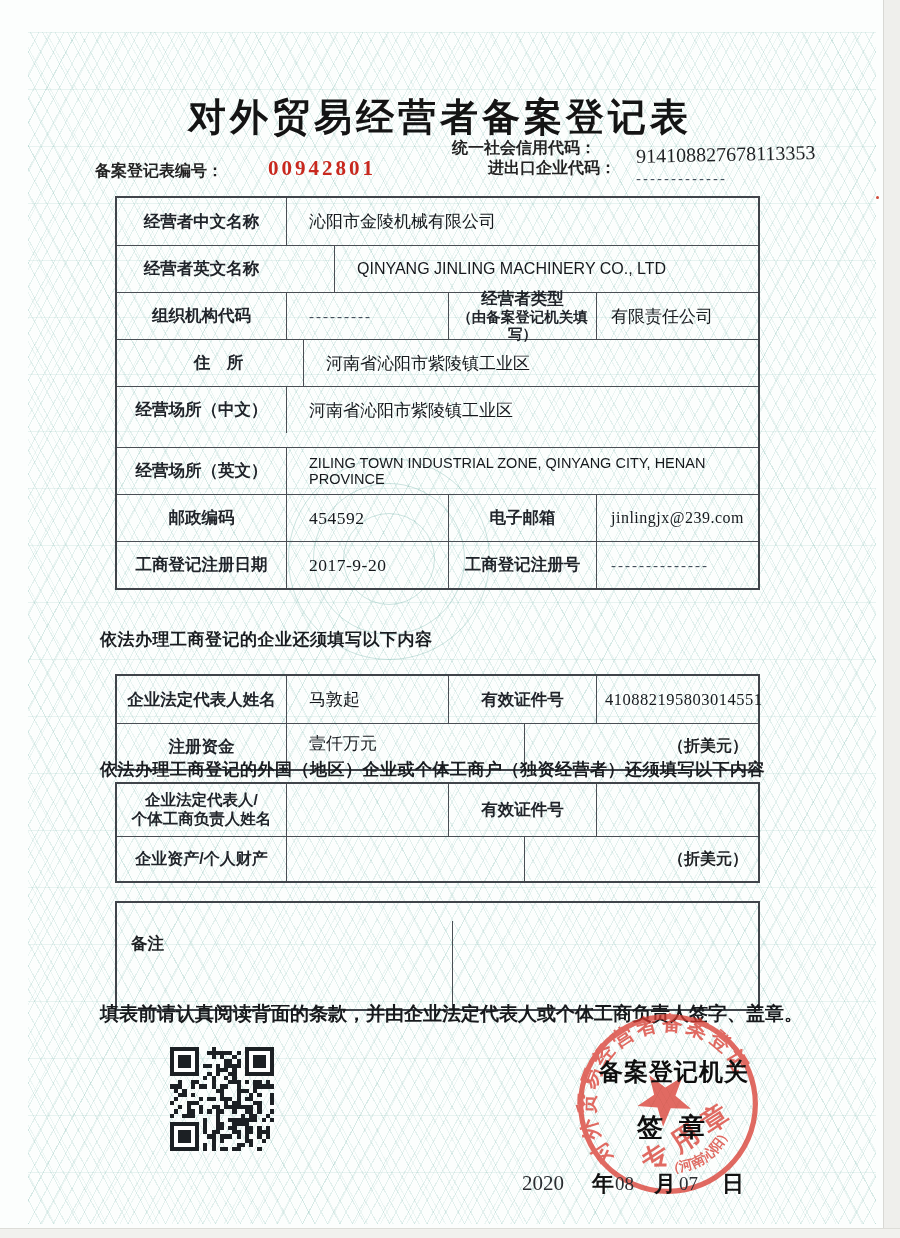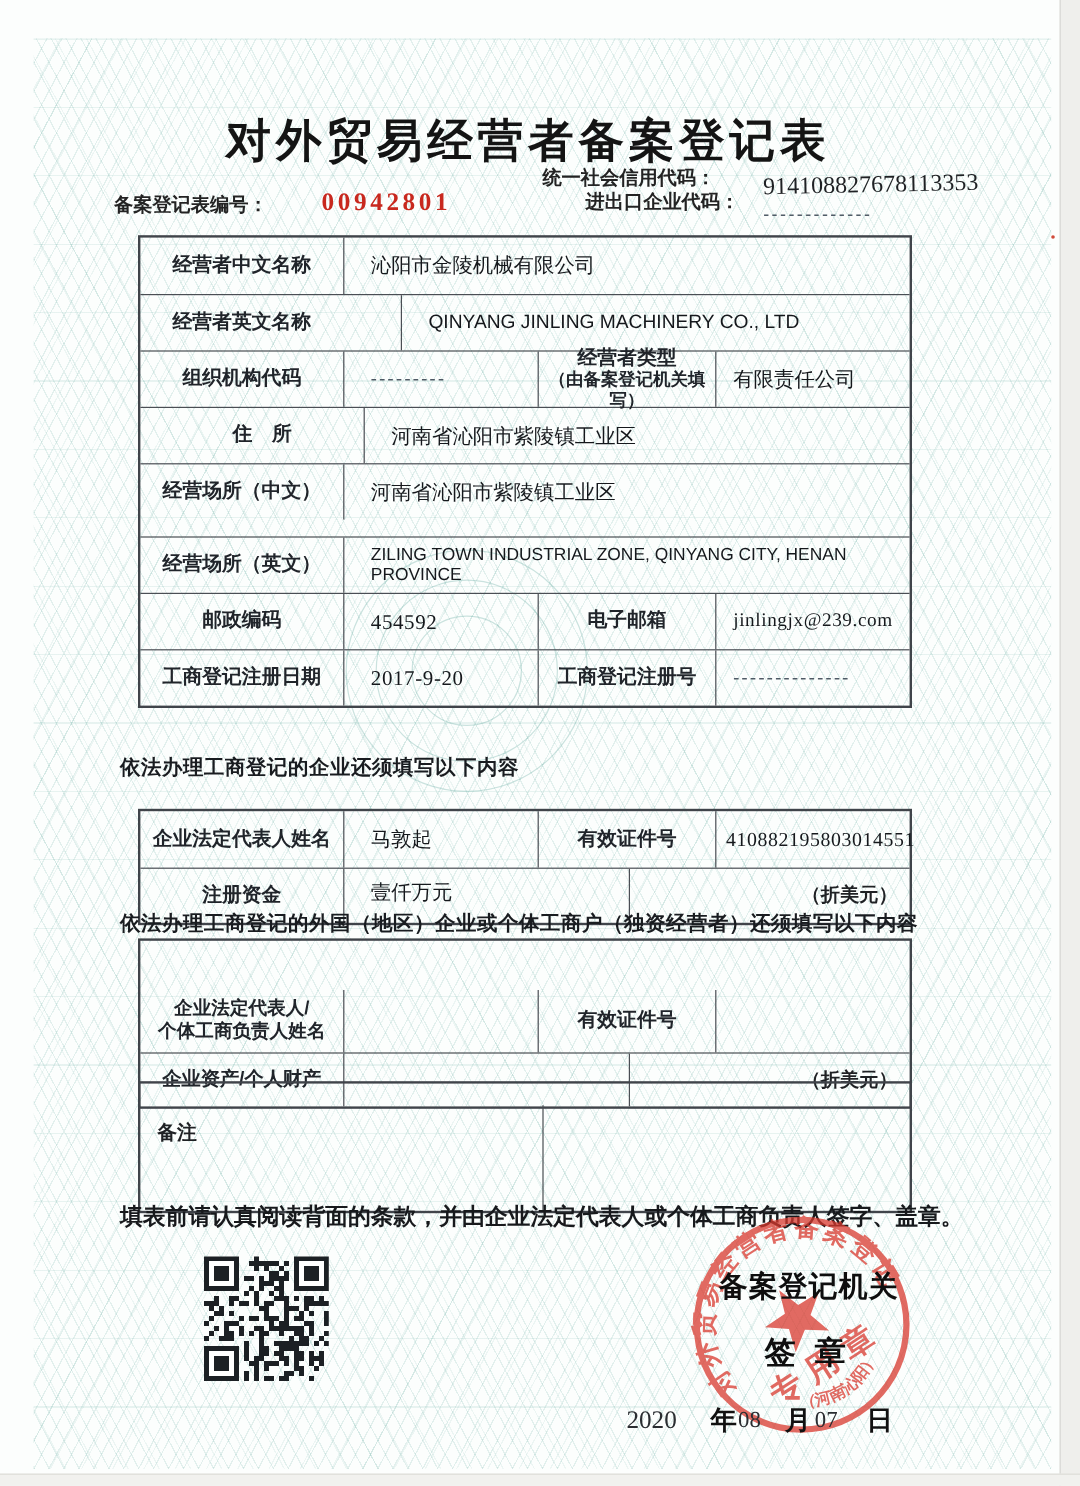--- a/index.html
+++ b/index.html
@@ -139,21 +139,21 @@
     </div>
     <div class="trow" style="height:46px;">
       <div class="cell lab c1">注册资金</div>
       <div class="cell val cw" style="align-items:flex-start;padding-top:8px;">壹仟万元</div>
       <div class="cell note-cell c4">（折美元）</div>
     </div>
   </div>
 
   <div class="sec-head" style="top:758px;">依法办理工商登记的外国（地区）企业或个体工商户（独资经营者）还须填写以下内容</div>
   <div class="tbl" style="top:782px;">
-    <div class="trow" style="height:52px;margin-top:41px;">
+    <div class="trow" style="height:52px;">
       <div class="cell lab c1" style="font-size:15.5px;">
         <span>企业法定代表人/</span>
         <span>个体工商负责人姓名</span>
       </div>
       <div class="cell val c2"></div>
       <div class="cell lab c3">有效证件号</div>
       <div class="cell val c4"></div>
     </div>
     <div class="trow" style="height:45px;">
       <div class="cell lab c1" style="font-size:16px;">企业资产/个人财产</div>

